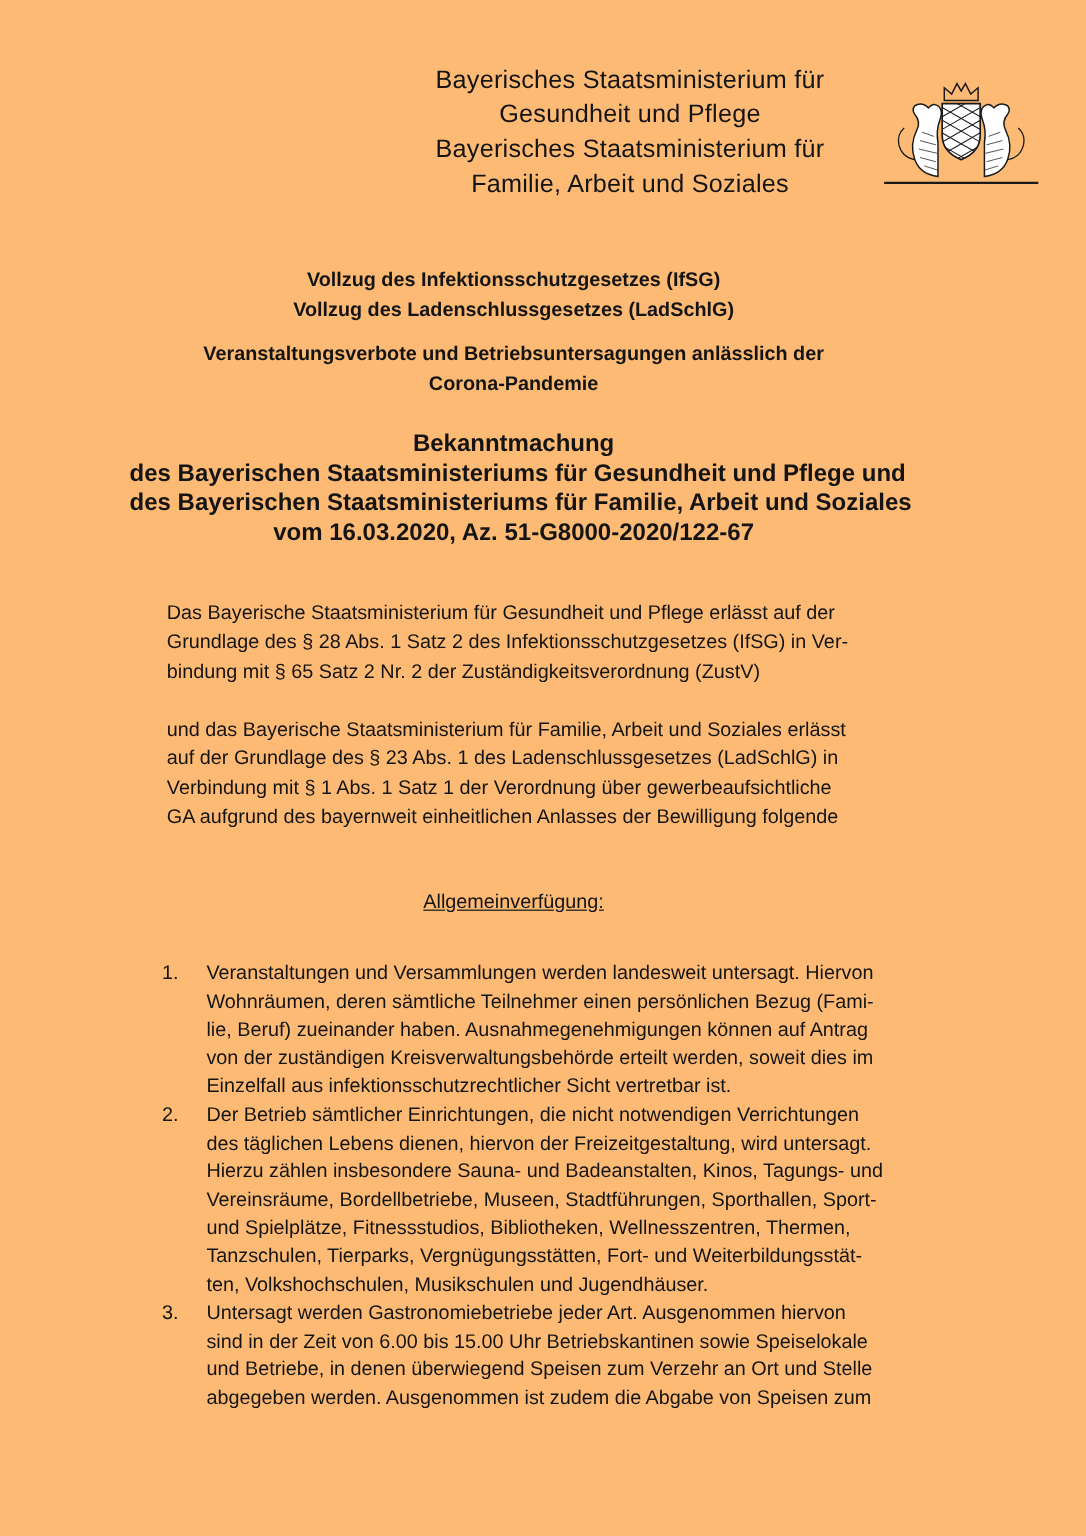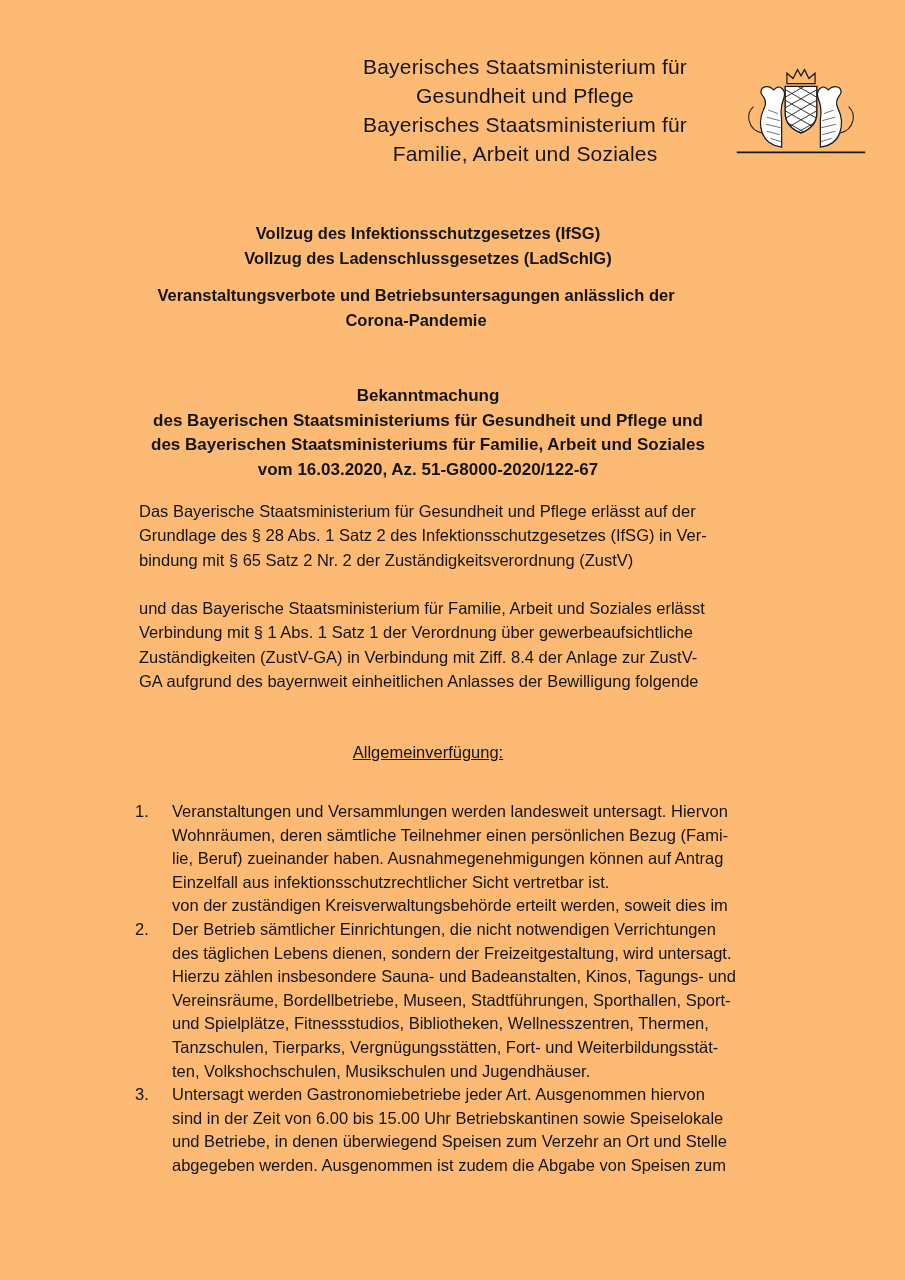--- a/index.html
+++ b/index.html
@@ -32,27 +32,27 @@
   }
   .emblem svg { display: block; width: 100%; height: 100%; }
 
   .subject {
     position: absolute;
     top: 207px; left: 108px; width: 640px;
     font-size: 16.5px; line-height: 25px; margin-top: 14px;
   }
   .topic {
     position: absolute;
-    top: 283px; left: 96px; width: 640px;
+    top: 283px; left: 108px; width: 640px;
     font-size: 16.5px; line-height: 25px;
   }
   .announcement {
     position: absolute;
-    top: 384px; left: 108px; width: 640px;
-    font-size: 17px; line-height: 24.5px;
+    top: 358px; left: 108px; width: 640px;
+    font-size: 20px; line-height: 24.5px;
   }
   .para {
     position: absolute;
     left: 108px; width: 720px;
     font-size: 16.5px; line-height: 24.3px; margin-left: 31px;
   }
   .p1 { top: 499px; }
   .p2 { top: 596px; }
   .section-heading {
     position: absolute;
@@ -141,45 +141,45 @@
     </div>
 
   <div class="para p1 line-block">
       <div>Das Bayerische Staatsministerium für Gesundheit und Pflege erlässt auf der</div>
       <div>Grundlage des § 28 Abs. 1 Satz 2 des Infektionsschutzgesetzes (IfSG) in Ver-</div>
       <div>bindung mit § 65 Satz 2 Nr. 2 der Zuständigkeitsverordnung (ZustV)</div>
     </div>
 
   <div class="para p2 line-block">
       <div>und das Bayerische Staatsministerium für Familie, Arbeit und Soziales erlässt</div>
+      <div>auf der Grundlage des § 23 Abs. 1 des Ladenschlussgesetzes (LadSchlG) in</div>
       <div>Verbindung mit § 1 Abs. 1 Satz 1 der Verordnung über gewerbeaufsichtliche</div>
-      <div>Zuständigkeiten (ZustV-GA) in Verbindung mit Ziff. 8.4 der Anlage zur ZustV-</div>
       <div>GA aufgrund des bayernweit einheitlichen Anlasses der Bewilligung folgende</div>
     </div>
 
   <div class="section-heading">
     <span class="underline">Allgemeinverfügung:</span>
   </div>
 
   <div class="list">
     <div class="list-item">
       <span class="num">1.</span>
       <span class="item-text line-block">
           <div>Veranstaltungen und Versammlungen werden landesweit untersagt. Hiervon</div>
           <div>Wohnräumen, deren sämtliche Teilnehmer einen persönlichen Bezug (Fami-</div>
           <div>lie, Beruf) zueinander haben. Ausnahmegenehmigungen können auf Antrag</div>
+          <div>von der zuständigen Kreisverwaltungsbehörde erteilt werden, soweit dies im</div>
           <div>Einzelfall aus infektionsschutzrechtlicher Sicht vertretbar ist.</div>
-          <div>von der zuständigen Kreisverwaltungsbehörde erteilt werden, soweit dies im</div>
         </span>
     </div>
     <div class="list-item">
       <span class="num">2.</span>
       <span class="item-text line-block">
           <div>Der Betrieb sämtlicher Einrichtungen, die nicht notwendigen Verrichtungen</div>
-          <div>des täglichen Lebens dienen, sondern der Freizeitgestaltung, wird untersagt.</div>
+          <div>des täglichen Lebens dienen, hiervon der Freizeitgestaltung, wird untersagt.</div>
           <div>Hierzu zählen insbesondere Sauna- und Badeanstalten, Kinos, Tagungs- und</div>
           <div>Vereinsräume, Bordellbetriebe, Museen, Stadtführungen, Sporthallen, Sport-</div>
           <div>und Spielplätze, Fitnessstudios, Bibliotheken, Wellnesszentren, Thermen,</div>
           <div>Tanzschulen, Tierparks, Vergnügungsstätten, Fort- und Weiterbildungsstät-</div>
           <div>ten, Volkshochschulen, Musikschulen und Jugendhäuser.</div>
         </span>
     </div>
     <div class="list-item">
       <span class="num">3.</span>
       <span class="item-text line-block">

